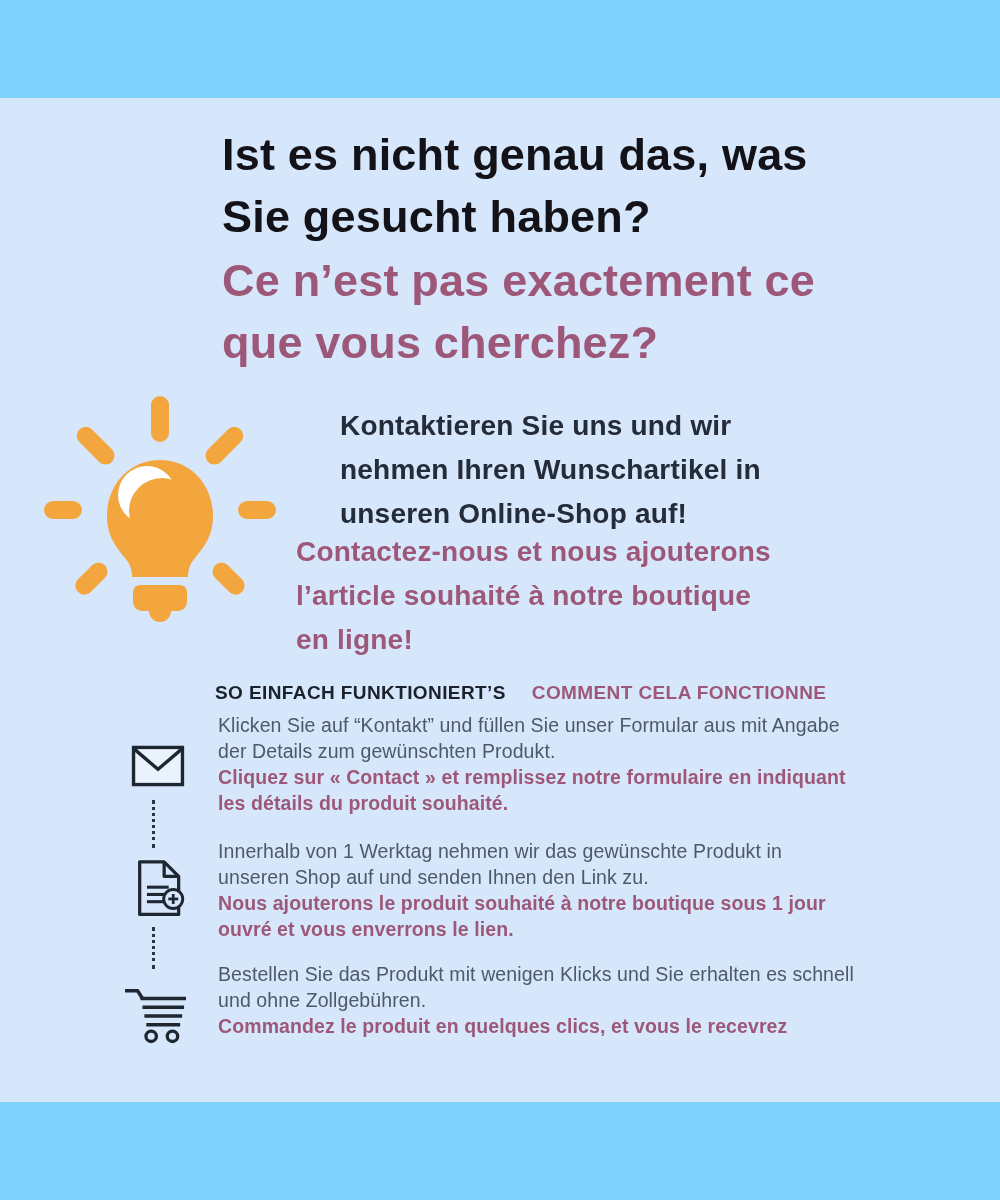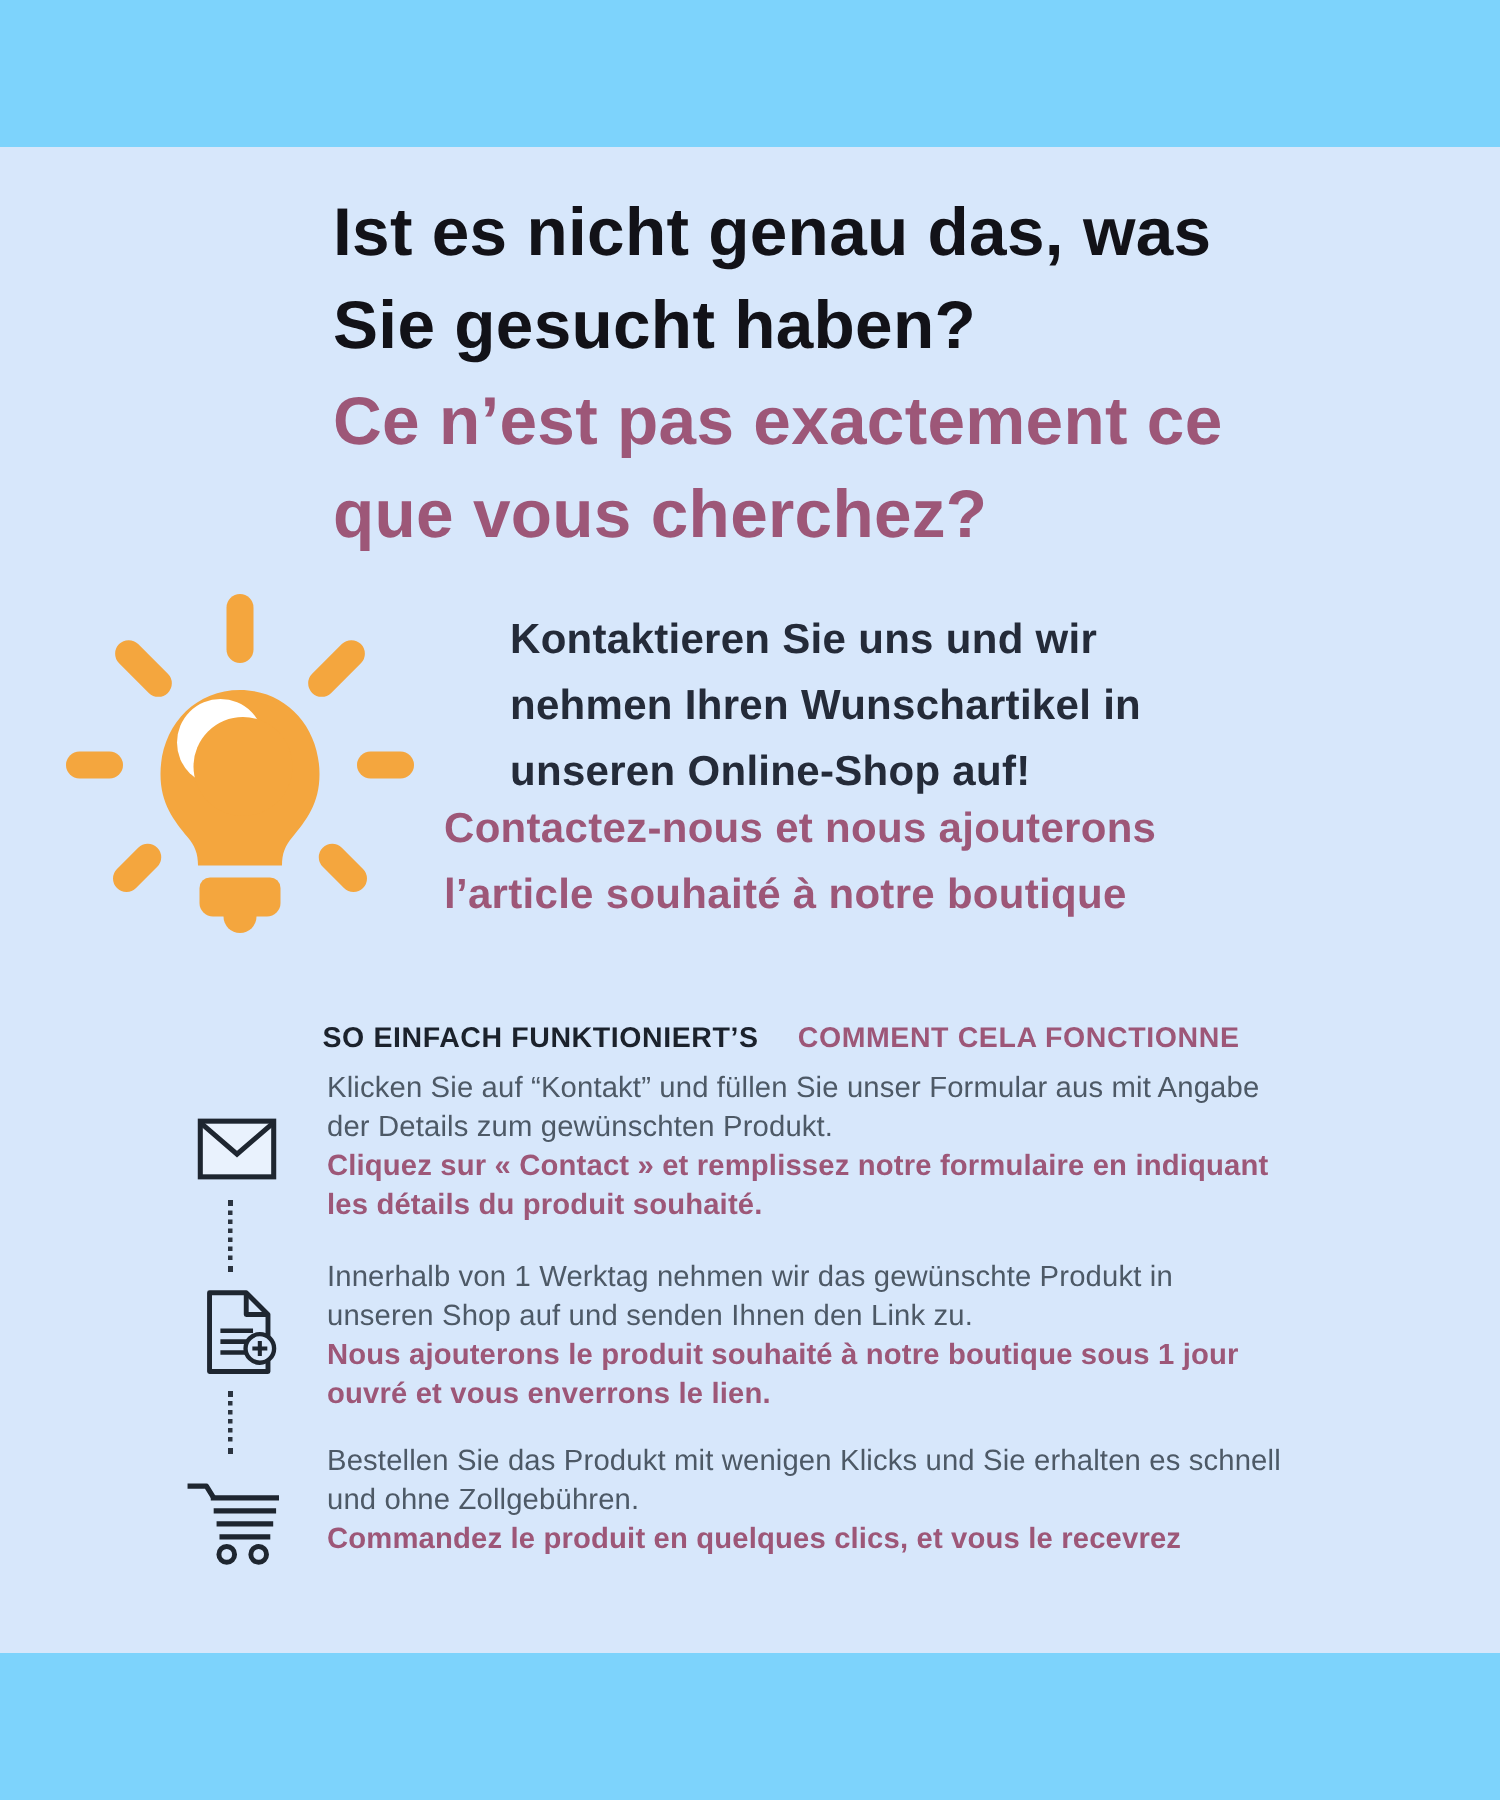--- a/index.html
+++ b/index.html
@@ -122,20 +122,21 @@
   </div>
 
   <div class="intro intro-de">
     <div class="intro-line">Kontaktieren Sie uns und wir</div>
     <div class="intro-line">nehmen Ihren Wunschartikel in</div>
     <div class="intro-line">unseren Online-Shop auf!</div>
   </div>
   <div class="intro-fr">
     <div class="intro-line">Contactez-nous et nous ajouterons</div>
     <div class="intro-line">l’article souhaité à notre boutique</div>
+    <div class="intro-line">en ligne!</div>
   </div>
 
   <div class="hiw">
     <span class="hiw-label hiw-de">SO EINFACH FUNKTIONIERT’S</span>
     <span class="hiw-label hiw-fr">COMMENT CELA FONCTIONNE</span>
   </div>
 
   <div class="step-icon icon-envelope">
     <svg width="54" height="44" viewBox="0 0 64 52">
       <rect x="3" y="4" width="58" height="44" fill="rgba(255,255,255,0.45)" stroke="#1e2630" stroke-width="4"></rect>

